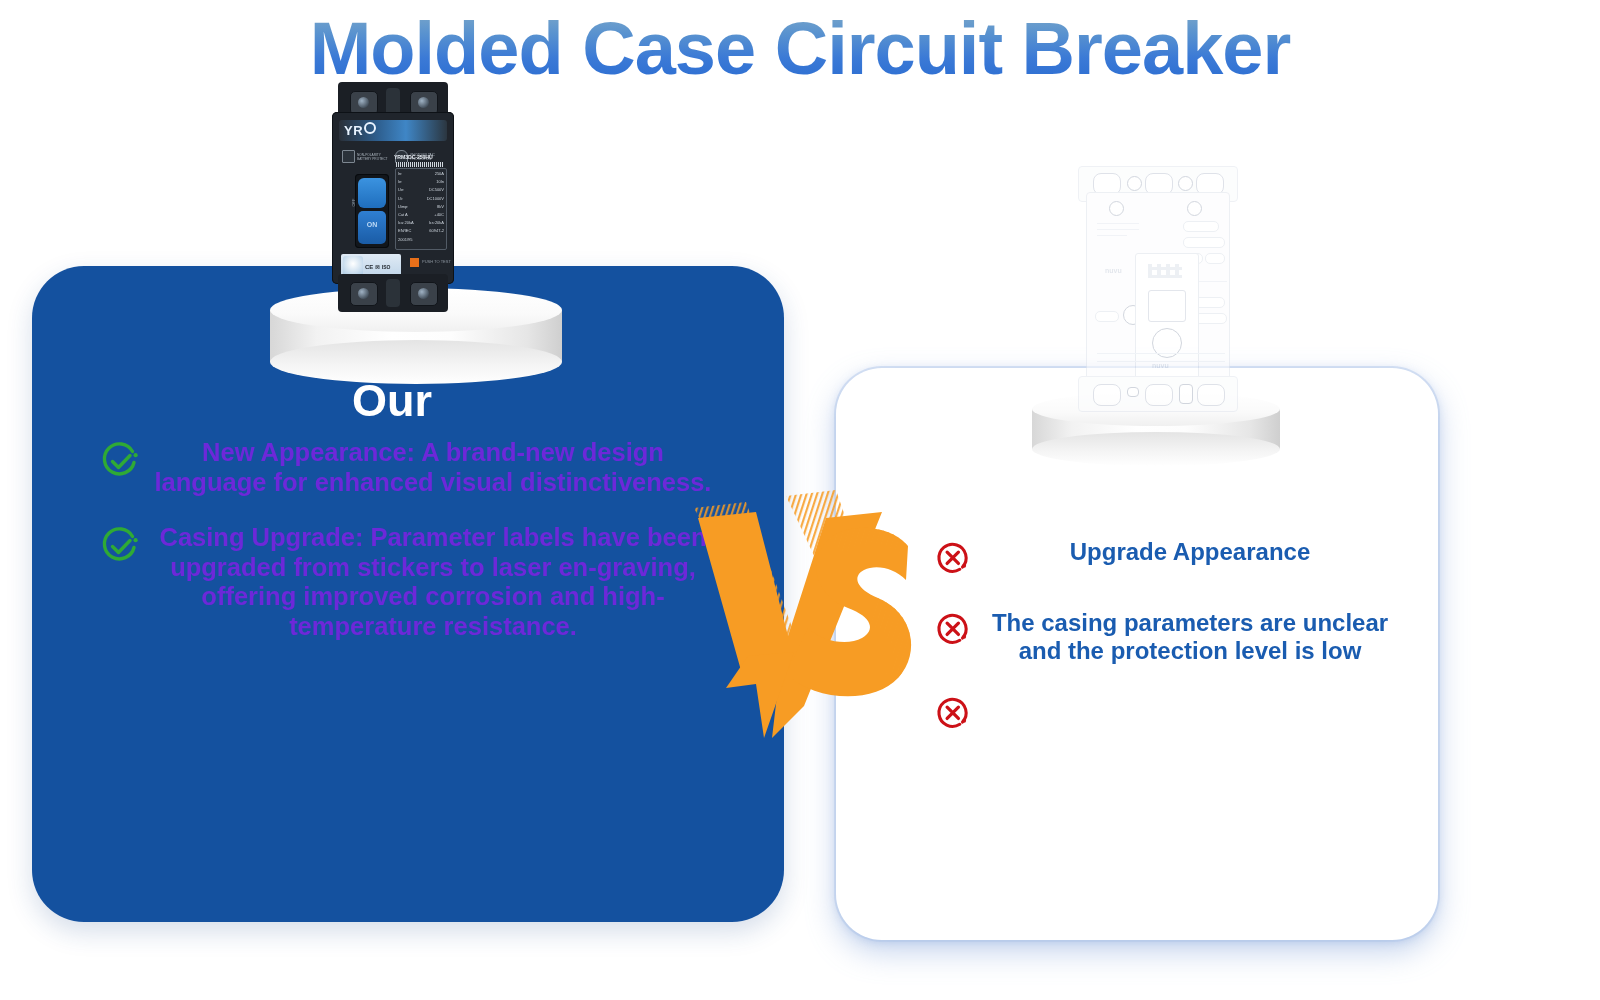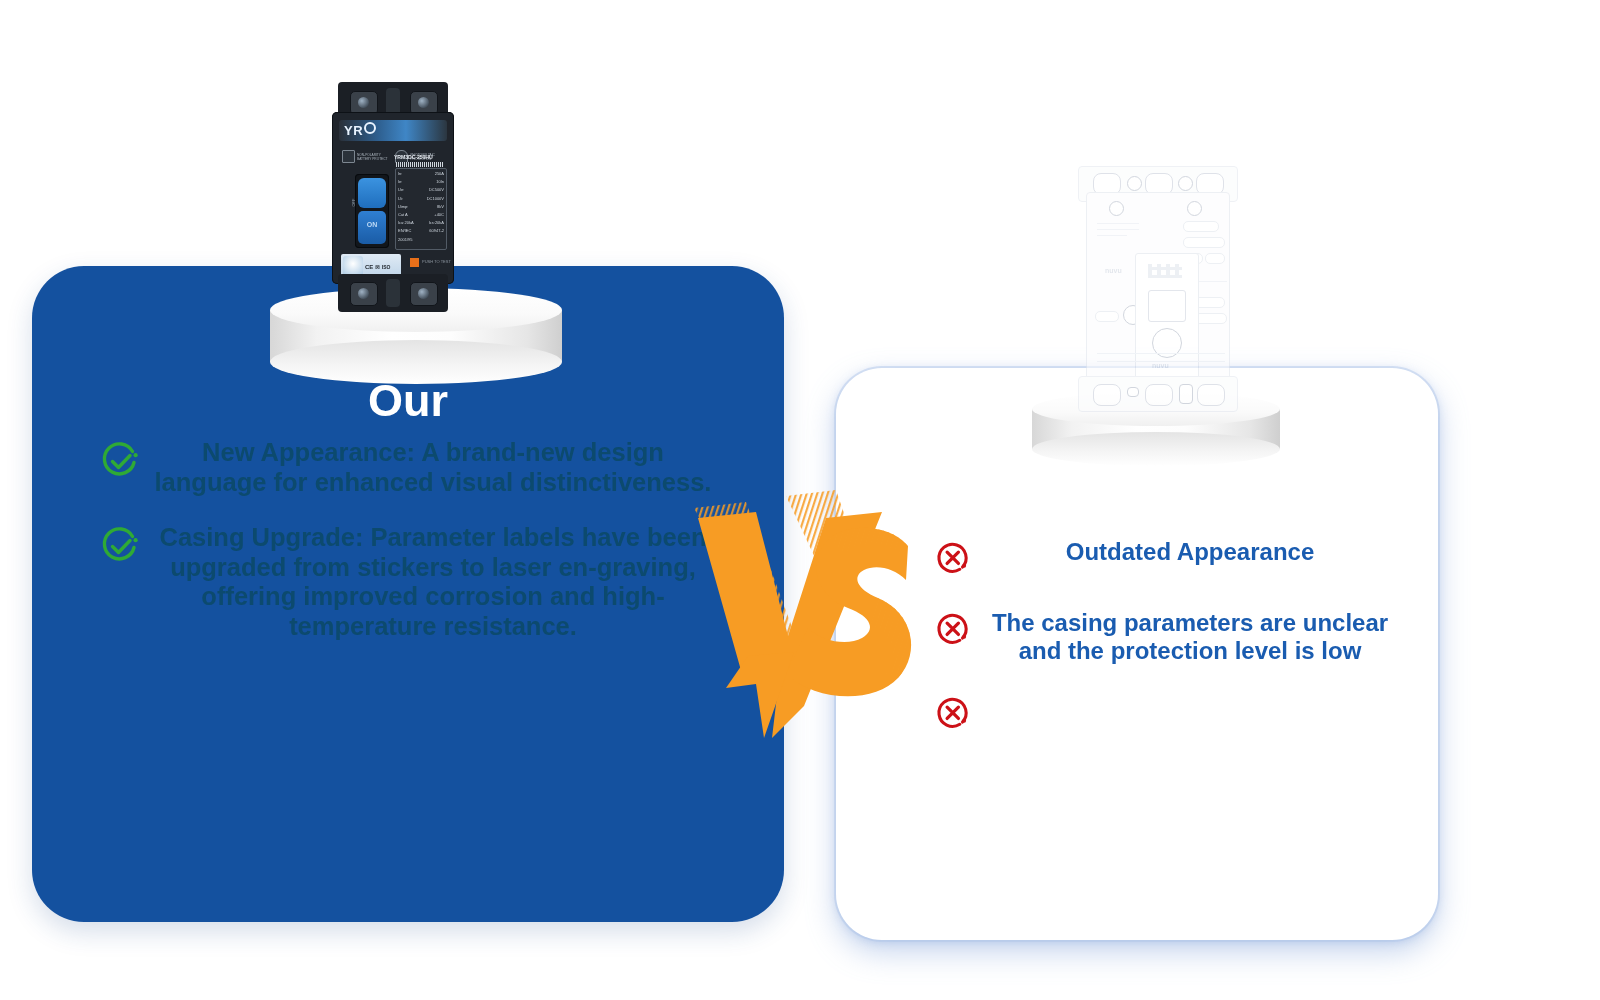--- a/index.html
+++ b/index.html
@@ -111,45 +111,46 @@
       border:1px solid #dde2ea;border-radius:3px;}
   .gsw{position:absolute;left:12px;top:36px;width:36px;height:30px;border:1.6px solid #cdd3de;border-radius:3px;background:#fff;}
   .gdots{position:absolute;left:12px;top:10px;width:34px;height:14px;
       background:repeating-linear-gradient(90deg,#dfe4ec 0 4px,transparent 4px 9px),
                  repeating-linear-gradient(0deg,#dfe4ec 0 3px,transparent 3px 8px);}
   .gpill{position:absolute;height:9px;border:1px solid #dfe4ec;border-radius:5px;background:#fff;}
   .gline{position:absolute;height:1px;background:#e7ebf2;}
   .gtxt{position:absolute;color:#cdd4df;font-size:7px;font-weight:bold;}
 
   
-  .h-our{position:absolute;left:32px;top:378px;width:752px;text-align:center;
+  .h-our{position:absolute;left:16px;top:378px;width:752px;text-align:center;
      color:#ffffff;font-size:45px;font-weight:bold;line-height:1;}
   .h-other{position:absolute;left:836px;top:455px;width:602px;text-align:center;
      color:#1a5cb0;font-size:40px;font-weight:bold;line-height:1;}
 
   
   .blist{position:absolute;left:100px;top:438px;width:620px;}
   .brow{display:flex;align-items:flex-start;margin-bottom:26px;}
-  .brow .txt{flex:1;color:#0c4a6e;font-size:25.5px;font-weight:bold;line-height:1.16;text-align:center;}
+  .brow .txt{flex:1;color:#6d28d9;font-size:25.5px;font-weight:bold;line-height:1.16;text-align:center;}
   .ico-wrap{width:46px;flex:0 0 46px;margin-top:2px;}
 
   
   .rlist{position:absolute;left:934px;top:538px;width:470px;}
   .rrow{display:flex;align-items:flex-start;margin-bottom:28px;}
   .rrow .txt{flex:1;color:#1a5cb0;font-size:24px;font-weight:bold;line-height:1.16;text-align:center;}
   .rico-wrap{width:42px;flex:0 0 42px;margin-top:1px;}
 
   
   #vs{position:absolute;left:676px;top:488px;width:250px;height:250px;}
 </style>
 </head>
 <body>
 
 <div id="stage">
 
+  <div class="title">Molded Case Circuit Breaker</div>
 
   <div class="panel-blue"></div>
 
   <div class="panel-white"></div>
 
   <div class="podium" id="podium-left">
     <div class="body"></div>
     <div class="bottom"></div>
     <div class="top"></div>
   </div>
@@ -321,21 +322,21 @@
       </div>
     </div>
 
   <div class="rlist" id="other-bullets">
       <div class="rrow">
         <div class="rico-wrap"><svg width="38" height="38" viewBox="0 0 42 42">
             <path d="M31.5 31 A15 15 0 1 0 28.5 33.5" fill="none" stroke="#cc1117" stroke-width="3.4" stroke-linecap="round"></path>
             <circle cx="33.4" cy="29.6" r="2.1" fill="#cc1117"></circle>
             <path d="M14.5 14.5 L27 27 M27 14.5 L14.5 27" fill="none" stroke="#cc1117" stroke-width="3.6" stroke-linecap="round"></path>
           </svg></div>
-        <div class="txt">Outdated Appearance</div>
+        <div class="txt">Upgrade Appearance</div>
       </div>
       <div class="rrow">
         <div class="rico-wrap"><svg width="38" height="38" viewBox="0 0 42 42">
             <path d="M31.5 31 A15 15 0 1 0 28.5 33.5" fill="none" stroke="#cc1117" stroke-width="3.4" stroke-linecap="round"></path>
             <circle cx="33.4" cy="29.6" r="2.1" fill="#cc1117"></circle>
             <path d="M14.5 14.5 L27 27 M27 14.5 L14.5 27" fill="none" stroke="#cc1117" stroke-width="3.6" stroke-linecap="round"></path>
           </svg></div>
         <div class="txt">The casing parameters are unclear and the protection level is low</div>
       </div>
       <div class="rrow">

